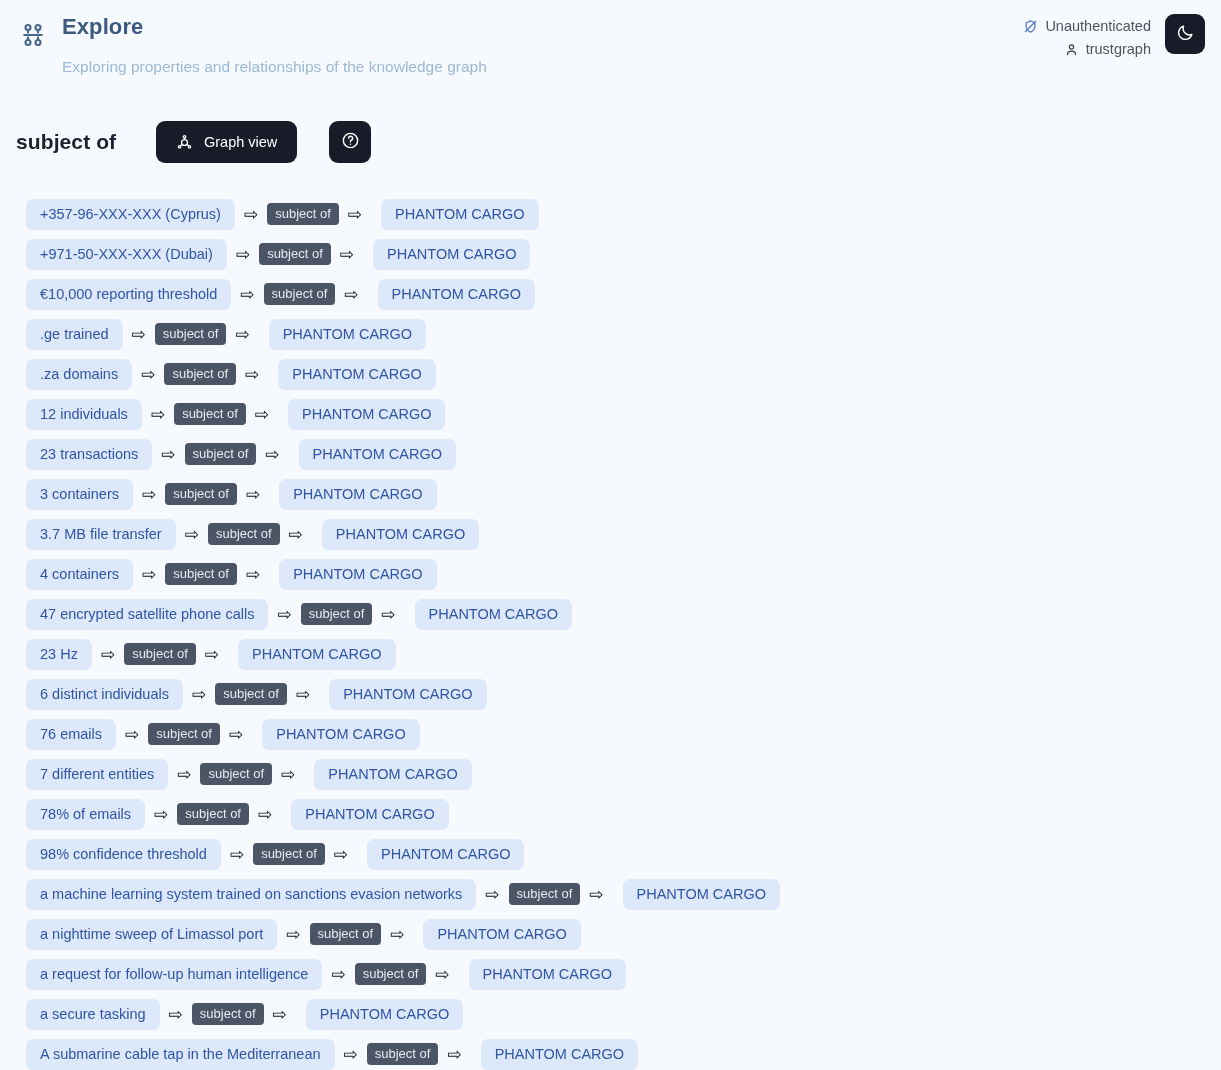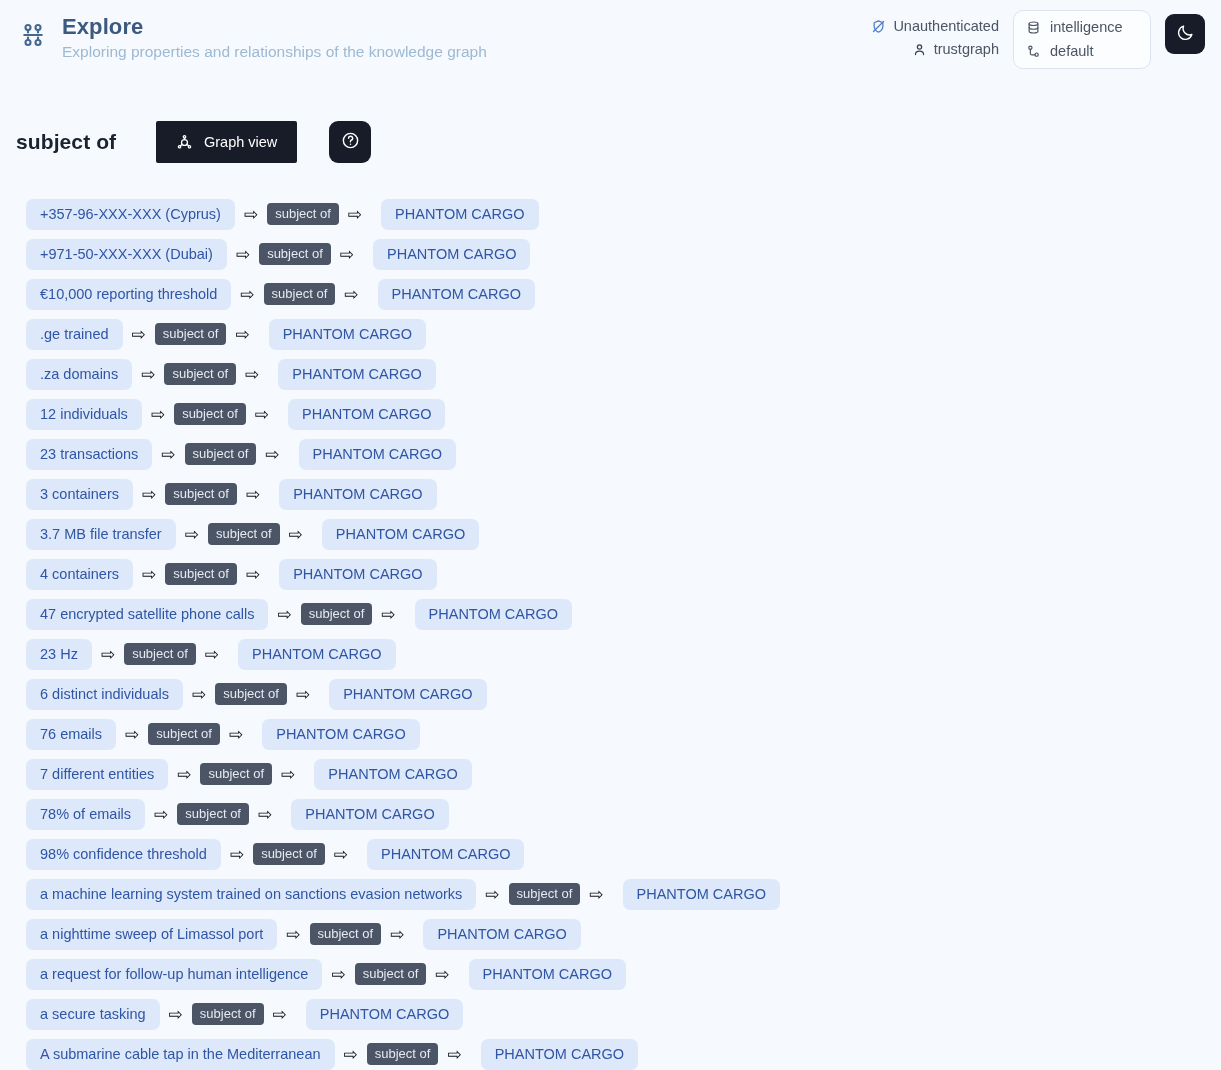--- a/index.html
+++ b/index.html
@@ -36,21 +36,21 @@
     display: flex;
     align-items: center;
     justify-content: center;
     margin-top: 4px;
     color: #46688f;
     flex: none;
   }
   .brand-text {
     display: flex;
     flex-direction: column;
-    gap: 2px;
+    gap: 17px;
   }
   .brand-title {
     font-size: 22px;
     font-weight: bold;
     color: #3c5a80;
     line-height: 26px;
     letter-spacing: .1px;
   }
   .brand-sub {
     font-size: 15.5px;
@@ -133,21 +133,21 @@
     font-size: 21px;
     font-weight: bold;
     color: #1b2330;
     width: 122px;
     letter-spacing: .1px;
   }
   .btn-dark {
     background: #171c28;
     color: #ffffff;
     border: none;
-    border-radius: 2px;
+    border-radius: 9px;
     height: 42px;
     padding: 0 20px;
     display: inline-flex;
     align-items: center;
     gap: 11px;
     font-size: 14.5px;
     font-family: "Liberation Sans", sans-serif;
     cursor: pointer;
   }
   .btn-dark .ico { display: flex; width: 17px; height: 17px; align-items: center; justify-content: center; }
@@ -248,42 +248,20 @@
         <span class="ico ico-person">
           <svg width="15" height="15" viewBox="0 0 24 24" fill="none" stroke="currentColor" stroke-width="2" stroke-linecap="round" stroke-linejoin="round">
             <circle cx="12" cy="8" r="3.4"></circle>
             <path d="M5.5 20c0-3.4 2.9-5.6 6.5-5.6s6.5 2.2 6.5 5.6"></path>
           </svg>
         </span>
         <span>trustgraph</span>
       </div>
     </div>
 
-    <div class="kb-card">
-      <div class="kb-row">
-        <span class="ico">
-          <svg width="15" height="15" viewBox="0 0 24 24" fill="none" stroke="currentColor" stroke-width="1.9" stroke-linecap="round" stroke-linejoin="round">
-            <ellipse cx="12" cy="6" rx="7" ry="2.8"></ellipse>
-            <path d="M5 6v12c0 1.6 3.1 2.8 7 2.8s7-1.2 7-2.8V6"></path>
-            <path d="M5 12c0 1.6 3.1 2.8 7 2.8s7-1.2 7-2.8"></path>
-          </svg>
-        </span>
-        <span>intelligence</span>
-      </div>
-      <div class="kb-row">
-        <span class="ico">
-          <svg width="15" height="15" viewBox="0 0 24 24" fill="none" stroke="currentColor" stroke-width="1.9" stroke-linecap="round" stroke-linejoin="round">
-            <circle cx="7" cy="6" r="2.6"></circle>
-            <circle cx="17" cy="17" r="2.6"></circle>
-            <path d="M7 8.6V15a2.5 2.5 0 0 0 2.5 2.5h4.9"></path>
-          </svg>
-        </span>
-        <span>default</span>
-      </div>
-    </div>
 
     <button class="theme-toggle">
       <span>
         <svg width="19" height="19" viewBox="0 0 24 24" fill="none" stroke="currentColor" stroke-width="1.8" stroke-linecap="round" stroke-linejoin="round">
           <path d="M20 14.5A8.2 8.2 0 0 1 9.5 4 8.5 8.5 0 1 0 20 14.5z"></path>
         </svg>
       </span>
     </button>
 
   </div>

